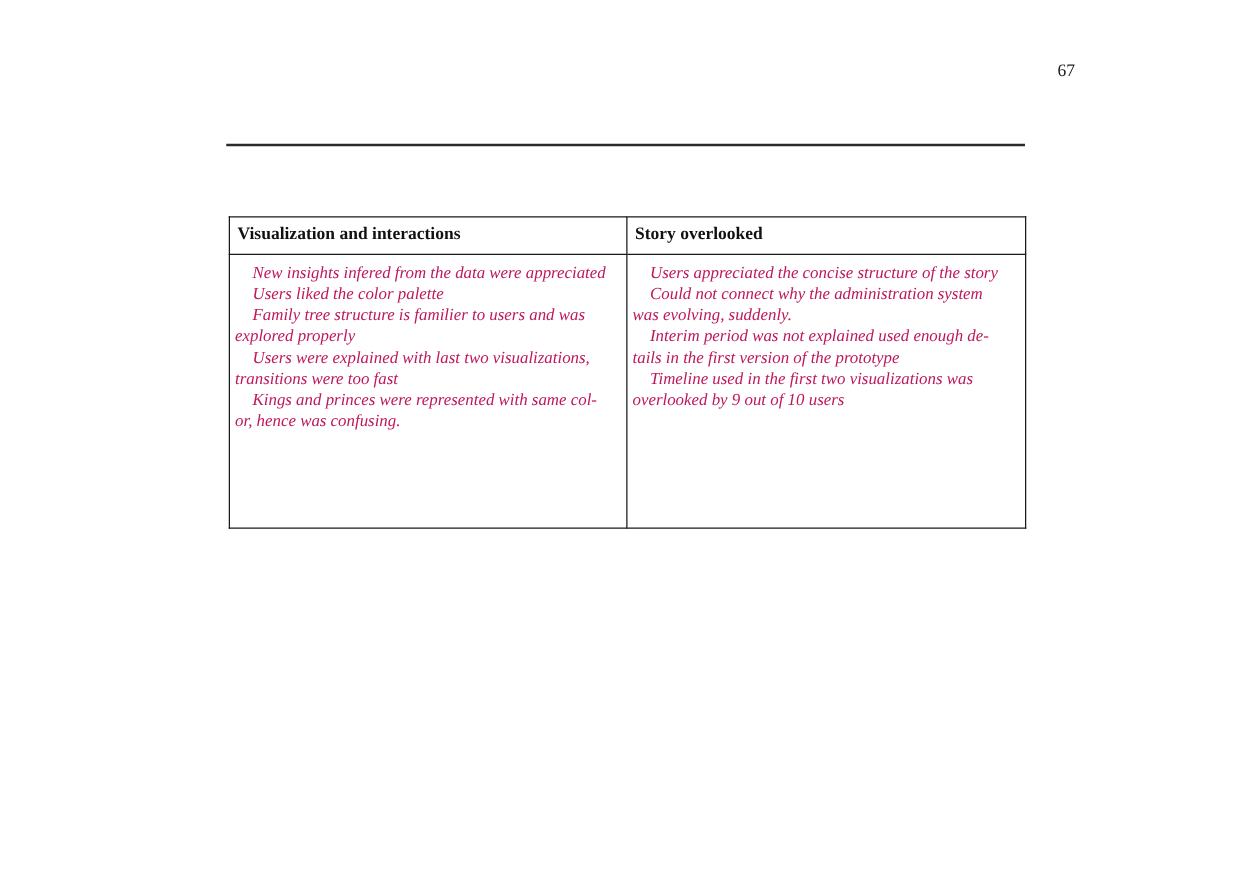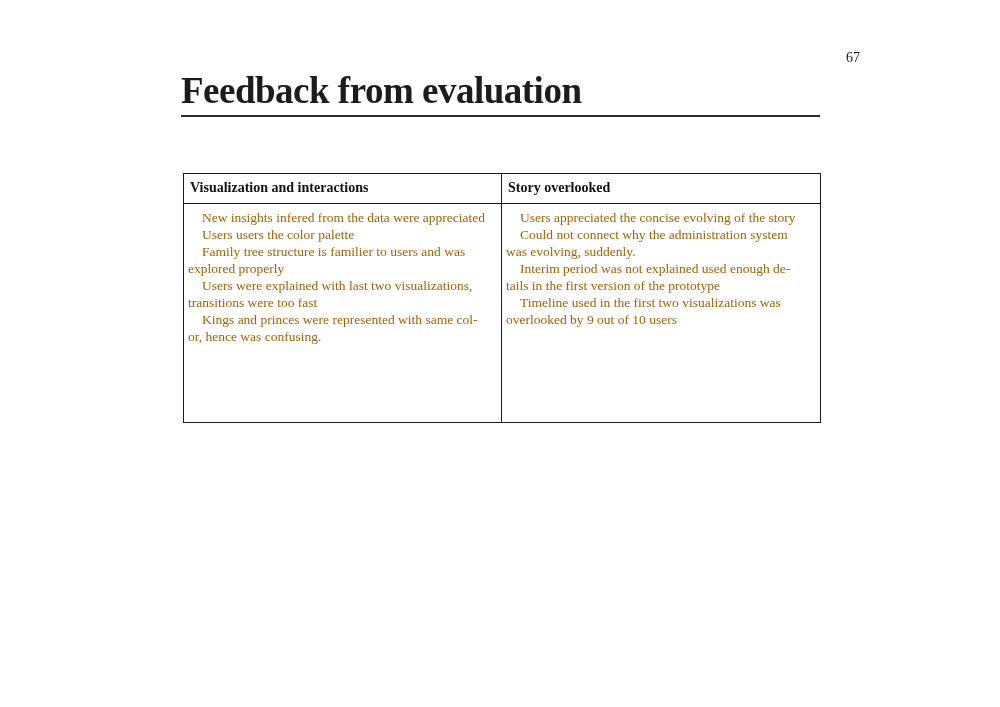--- a/index.html
+++ b/index.html
@@ -73,61 +73,61 @@
     height: 219px;
     padding: 5px 4px 4px 4px;
     box-sizing: border-box;
   }
   .col-left  { width: 318px; }
   .col-right { width: 319px; }
   .para {
     margin: 0;
     font-size: 13.5px;
     line-height: 17px;
-    color: #a16207;
+    color: #be185d;
     text-indent: 14px;
     white-space: pre-line;
+    font-style: italic;
   }
 </style>
 </head>
 <body>
 
 <div class="page">
 
   <div class="page-number">67</div>
 
-  <h1 class="title">Feedback from evaluation</h1>
 
   <div class="title-rule"></div>
 
   <table class="feedback-table">
     <colgroup>
       <col class="col-left">
       <col class="col-right">
     </colgroup>
     <thead>
       <tr>
         <th>Visualization and interactions</th>
         <th>Story overlooked</th>
       </tr>
     </thead>
     <tbody>
       <tr>
         <td>
           <p class="para">New insights infered from the data were appreciated</p>
-          <p class="para">Users users the color palette</p>
+          <p class="para">Users liked the color palette</p>
           <p class="para">Family tree structure is familier to users and was
 explored properly</p>
           <p class="para">Users were explained with last two visualizations,
 transitions were too fast</p>
           <p class="para">Kings and princes were represented with same col-
 or, hence was confusing.</p>
         </td>
         <td>
-          <p class="para">Users appreciated the concise evolving of the story</p>
+          <p class="para">Users appreciated the concise structure of the story</p>
           <p class="para">Could not connect why the administration system
 was evolving, suddenly.</p>
           <p class="para">Interim period was not explained used enough de-
 tails in the first version of the prototype</p>
           <p class="para">Timeline used in the first two visualizations was
 overlooked by 9 out of 10 users</p>
         </td>
       </tr>
     </tbody>
   </table>

